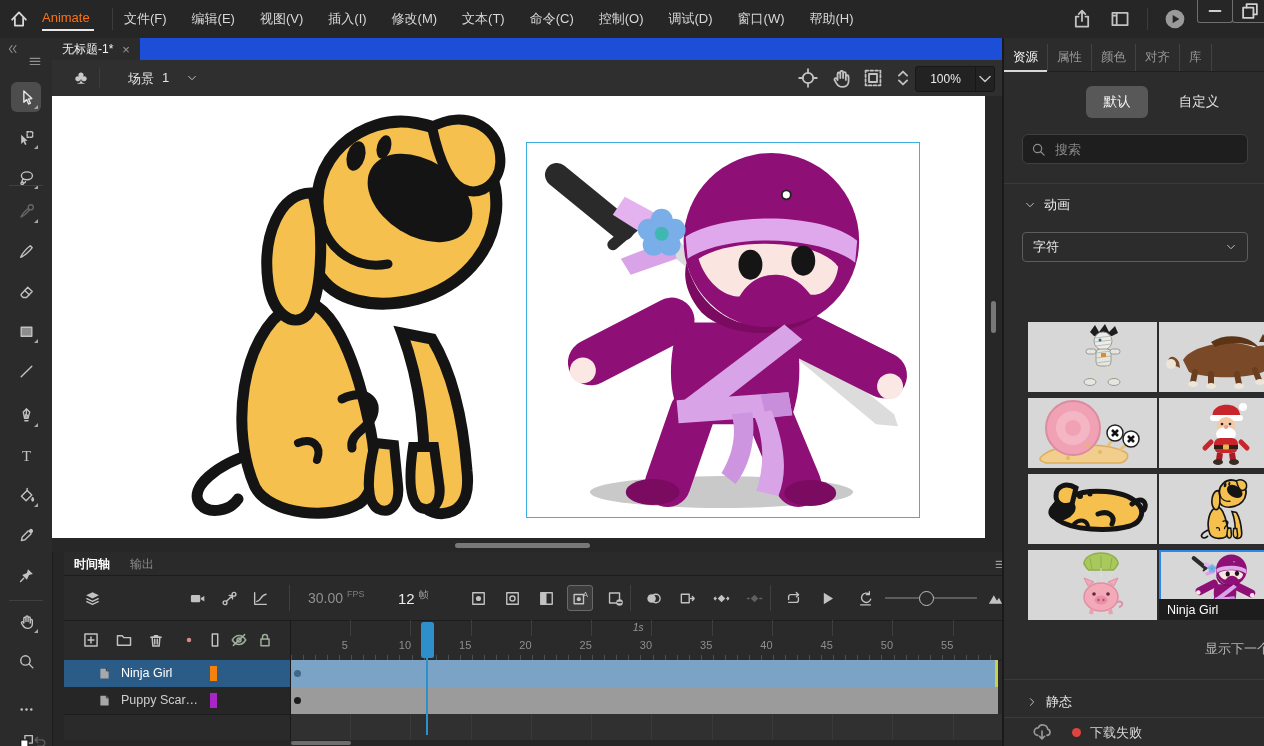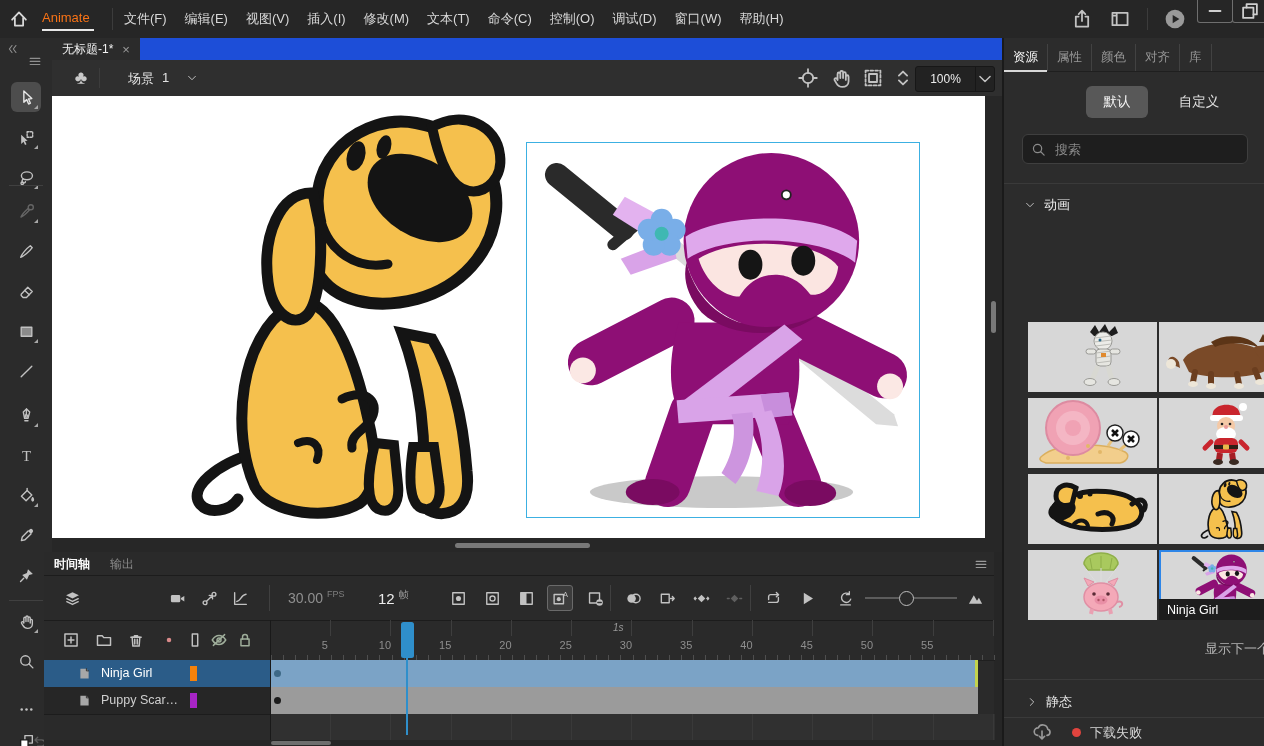--- a/index.html
+++ b/index.html
@@ -8,21 +8,21 @@
   .abs{position:absolute;}
   .ctr{display:flex;align-items:center;justify-content:center;}
   svg{display:block;}
 
   
   #appbar{left:0;top:0;width:1264px;height:38px;background:#262626;border-bottom:1px solid #191919;}
   #home-btn{left:8px;top:8px;width:22px;height:22px;}
   #app-name{left:42px;top:10px;font-size:13px;color:#f97316;}
   #app-underline{left:42px;top:29px;width:52px;height:2px;background:#e8e8e8;}
   .vsep{width:1px;background:#3c3c3c;}
-  #menubar{left:124px;top:0;height:38px;display:flex;align-items:center;gap:18px;}
+  #menubar{left:124px;top:0;height:38px;display:flex;align-items:center;gap:25px;}
   .menu-item{font-size:13px;color:#d8d8d8;cursor:default;white-space:nowrap;}
   #topbar-right{right:78px;top:7px;height:24px;display:flex;align-items:center;gap:16px;}
   .top-icon{width:22px;height:22px;}
   #win-min{right:31px;top:0;width:34px;height:22px;border:1px solid #6f6f6f;border-top:none;border-radius:0 0 3px 3px;}
   #win-restore{right:-4px;top:0;width:34px;height:22px;border:1px solid #6f6f6f;border-top:none;border-radius:0 0 3px 3px;}
 
   
   #toolcol{left:0;top:38px;width:52px;height:708px;background:#2b2b2b;border-right:1px solid #1d1d1d;}
   #collapse-tools{left:5px;top:4px;width:14px;height:14px;}
   #tools-menu{left:27px;top:16px;width:16px;height:14px;}
@@ -52,21 +52,21 @@
   
   #stage{left:52px;top:96px;width:933px;height:442px;background:#ffffff;overflow:hidden;}
   #puppy{left:118px;top:5px;width:340px;height:425px;}
   #ninja-box{left:474px;top:46px;width:394px;height:376px;border:1.5px solid #3CB0E2;background:#fff;box-sizing:border-box;}
   #stage-vscroll{left:985px;top:96px;width:17px;height:442px;background:#272727;}
   #stage-vthumb{left:6px;top:205px;width:5px;height:32px;background:#787878;border-radius:3px;position:absolute;}
   #stage-hscroll{left:52px;top:538px;width:950px;height:14px;background:#272727;}
   #stage-hthumb{left:403px;top:5px;width:135px;height:5px;background:#787878;border-radius:3px;position:absolute;}
 
   
-  #timeline{left:44px;top:552px;width:950px;height:194px;background:#2a2a2a;}
+  #timeline{left:64px;top:552px;width:950px;height:194px;background:#2a2a2a;}
   #tl-tabs{left:0;top:0;width:950px;height:23px;border-bottom:1px solid #1c1c1c;position:absolute;}
   .tl-tab{font-size:12px;position:absolute;top:4px;}
   #tl-tab-main{left:10px;color:#fafafa;font-weight:bold;}
   #tl-tab-out{left:66px;color:#8b8b8b;}
   #tl-menu{right:6px;top:5px;width:14px;height:14px;position:absolute;}
   #tl-toolbar{left:0;top:23px;width:950px;height:45px;border-bottom:1px solid #1c1c1c;position:absolute;}
   .tlc{width:26px;height:26px;position:absolute;top:10px;}
   .tlc .ic{width:17px;height:17px;}
   .tlc.on{border:1px solid #6a6a6a;border-radius:3px;background:#3c3c3c;box-sizing:border-box;}
   .tlc.dim svg{opacity:.35;}
@@ -752,20 +752,28 @@
       </span>
     <input type="text" placeholder="搜索" style="">
   </div>
   <div class="rp-div" style="top:145px;"></div>
   <div class="chev" id="anim-chev" style="left:20px;top:161px;">
       <svg viewBox="0 0 16 16" width="100%" height="100%" fill="none" stroke="#c2c2c2" stroke-width="1.3" stroke-linecap="round" stroke-linejoin="round">
         <path d="M3.5 5.8 L8 10.3 L12.5 5.8"></path>
       </svg>
     </div>
   <span class="sec-head" style="left:40px;top:158px;">动画</span>
+  <div class="rp-select" style="top:194px;">
+    <span>字符</span>
+    <span class="ctr" style="width:12px;height:12px;" id="sel1-chev">
+        <svg viewBox="0 0 16 16" width="100%" height="100%" fill="none" stroke="#c2c2c2" stroke-width="1.3" stroke-linecap="round" stroke-linejoin="round">
+          <path d="M3.5 5.8 L8 10.3 L12.5 5.8"></path>
+        </svg>
+      </span>
+  </div>
   <div id="asset-grid">
       <div class="cell">
         <svg viewBox="0 0 129 70" width="100%" height="100%">
           <g stroke="#9a9a96" stroke-width="1">
             <polygon points="62,10 67,3 71,10 77,2 81,10 87,4 90,11 84,14 66,14" fill="#1d1d1d" stroke="none"></polygon>
             <circle cx="75" cy="19" r="9" fill="#ECECE8"></circle>
             <path d="M67 16 L83 14 M66 20 L84 18 M68 24 L83 22" stroke="#BDBDB8" fill="none"></path>
             <rect x="68" y="27" width="15" height="17" rx="4" fill="#E6E6E1"></rect>
             <path d="M68 31 L83 29 M68 36 L83 34 M68 41 L83 39" stroke="#BDBDB8"></path>
             <rect x="58" y="27" width="10" height="5" rx="2.5" fill="#E6E6E1"></rect>

